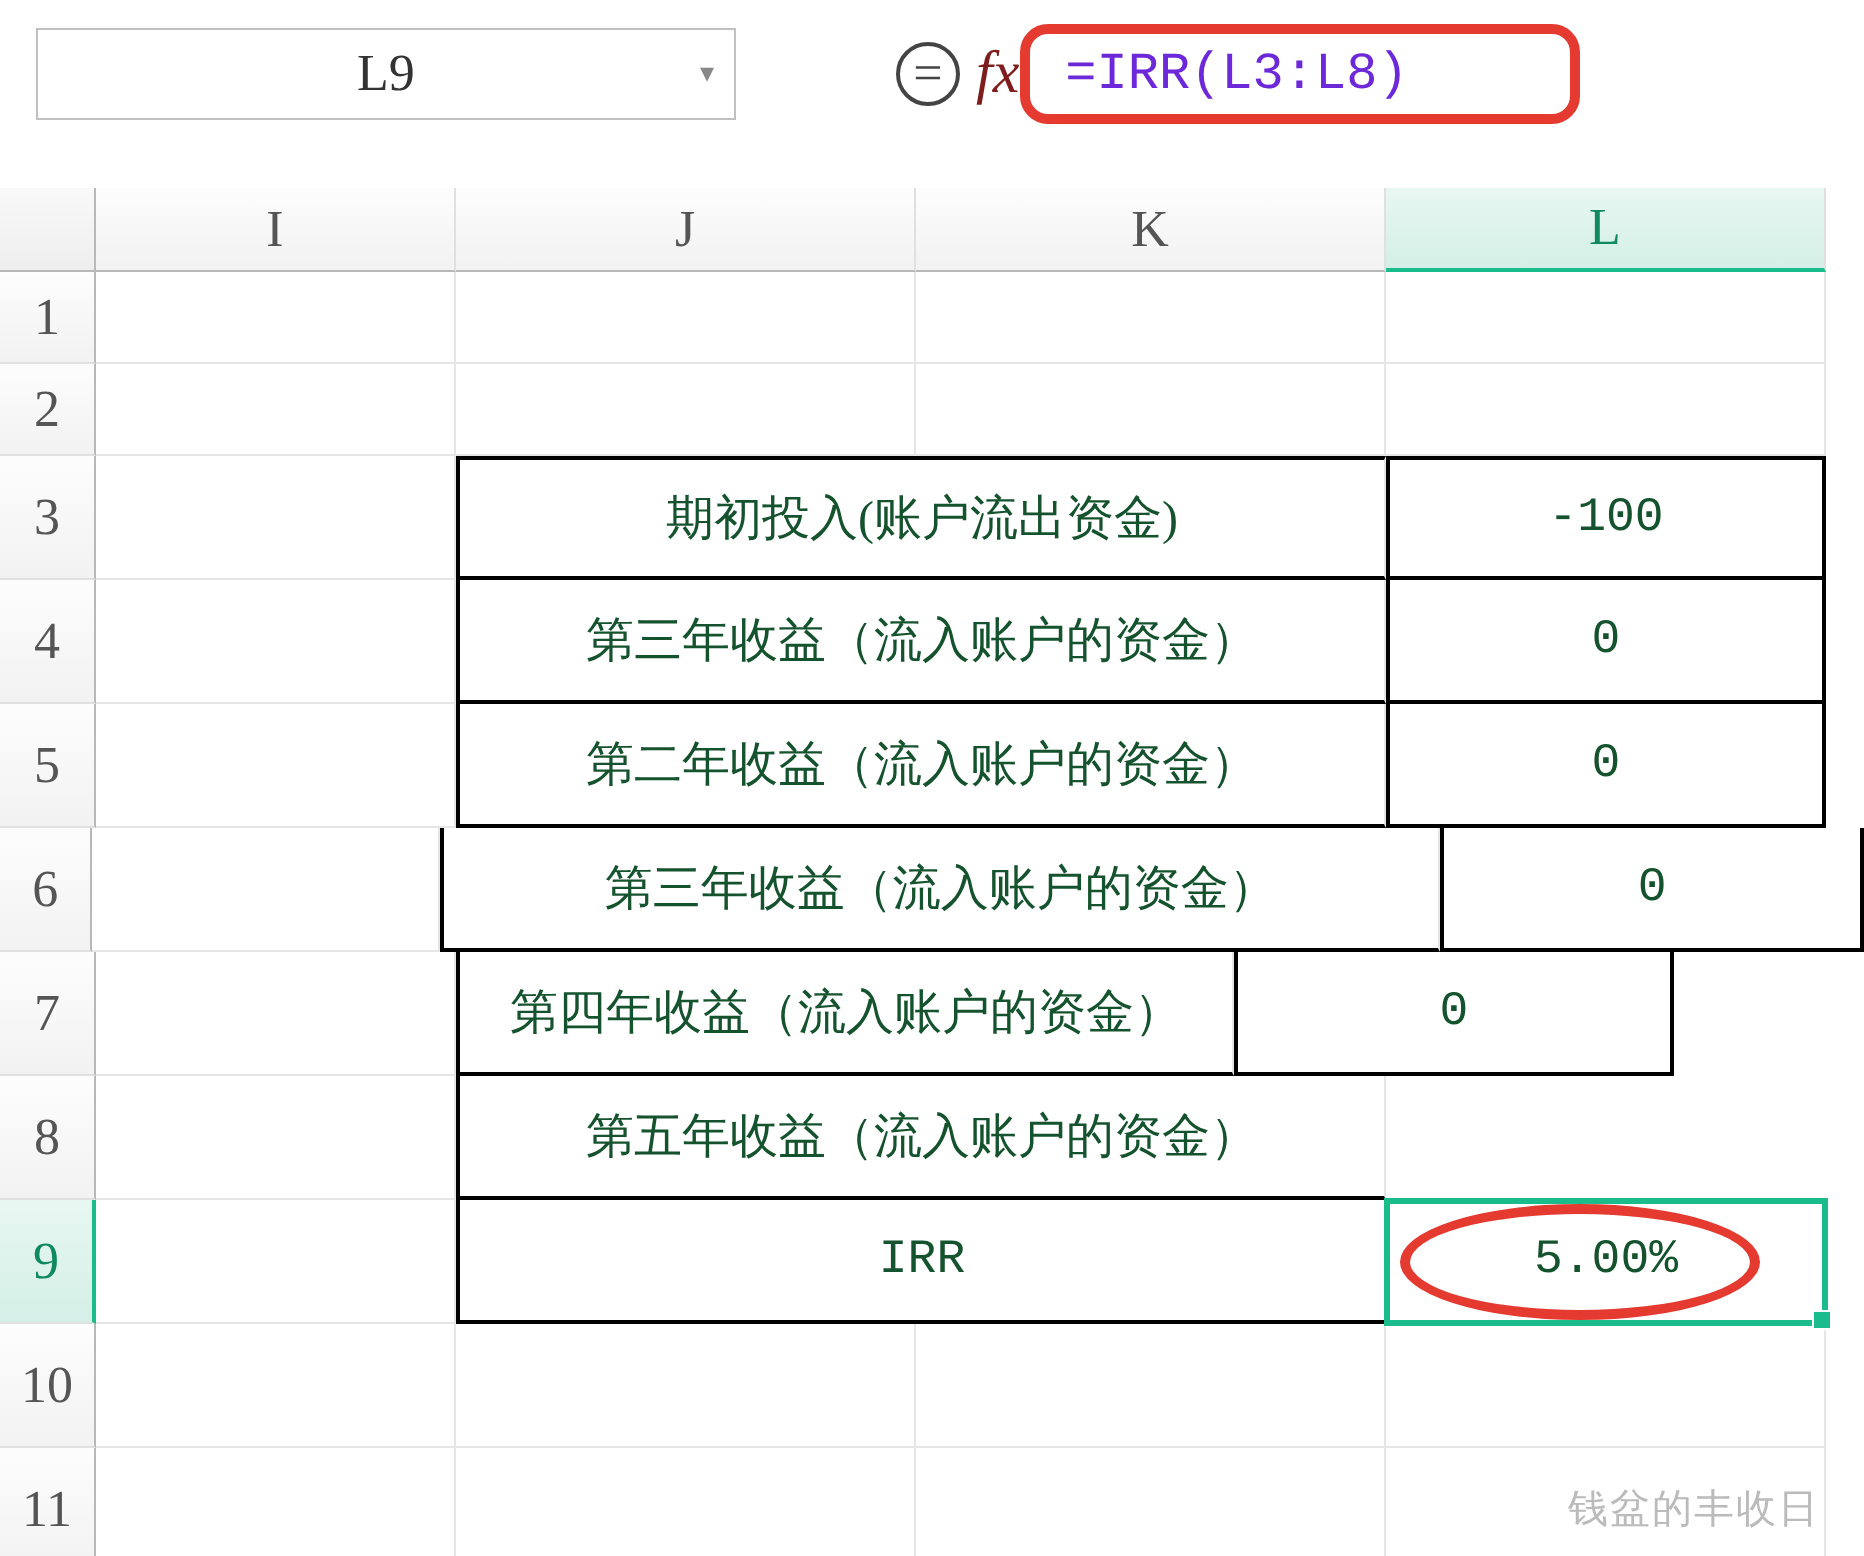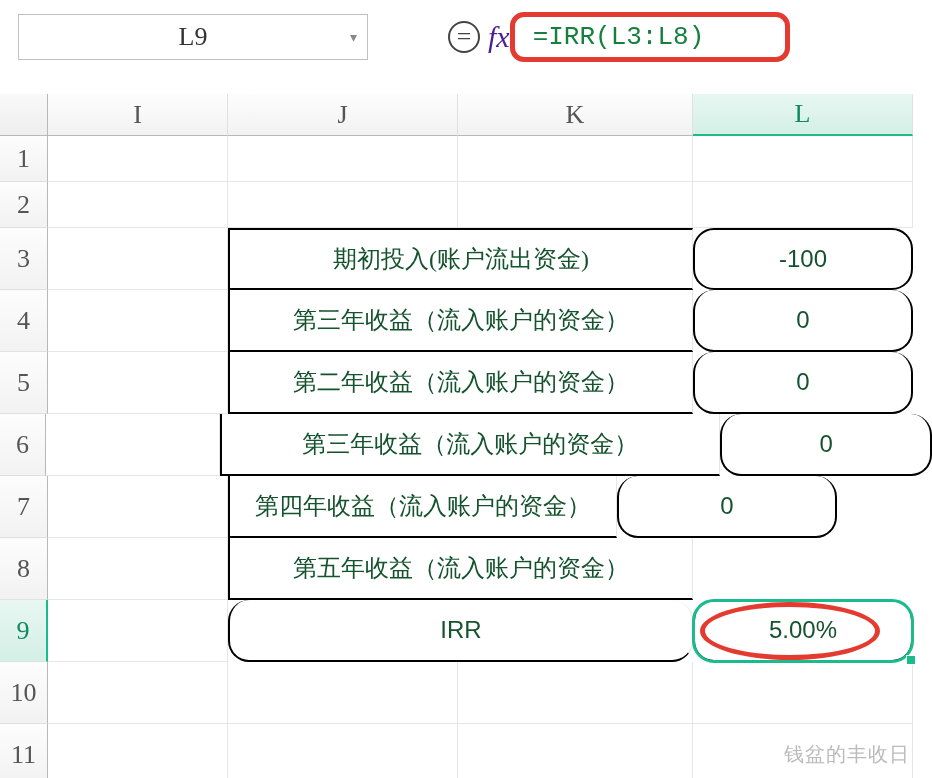--- a/index.html
+++ b/index.html
@@ -54,34 +54,34 @@
       color: #444;
       border: 2px solid #444;
       border-radius: 50%;
       position: relative;
     }
     
     .fx-label {
       font-family: "Times New Roman", serif;
       font-size: 30px;
       font-style: italic;
-      color: #4c1d95;
+      color: #7f1d1d;
       margin-left: 8px;
     }
     
     .formula-bar {
       height: 50px;
       border: 5px solid #e43a2f;
       border-radius: 14px;
       display: flex;
       align-items: center;
       padding: 0 18px;
       font-family: "Lucida Console", "Courier New", monospace;
       font-size: 26px;
-      color: #15803d;
+      color: #6d28d9;
       background: #fff;
       min-width: 280px;
     }
     
     
     .grid-wrapper {
       position: relative;
       margin-top: 20px;
     }
     
@@ -154,22 +154,21 @@
       display: flex;
       align-items: center;
       justify-content: center;
       font-family: "SimSun", serif;
       font-size: 24px;
       color: #14532d;
       position: relative;
     }
     
     .cell.monofont {
-      font-family: Liberation Sans, sans-serif;
-      border-radius: 21px;
+      font-family: Liberation Mono, monospace;
     }
     
     
     .tb-top { border-top: 2px solid #000 !important; }
     .tb-bottom { border-bottom: 2px solid #000 !important; }
     .tb-left { border-left: 2px solid #000 !important; }
     .tb-right { border-right: 2px solid #000 !important; }
     .tb-mid-h { border-bottom: 2px solid #000 !important; }
     
     

